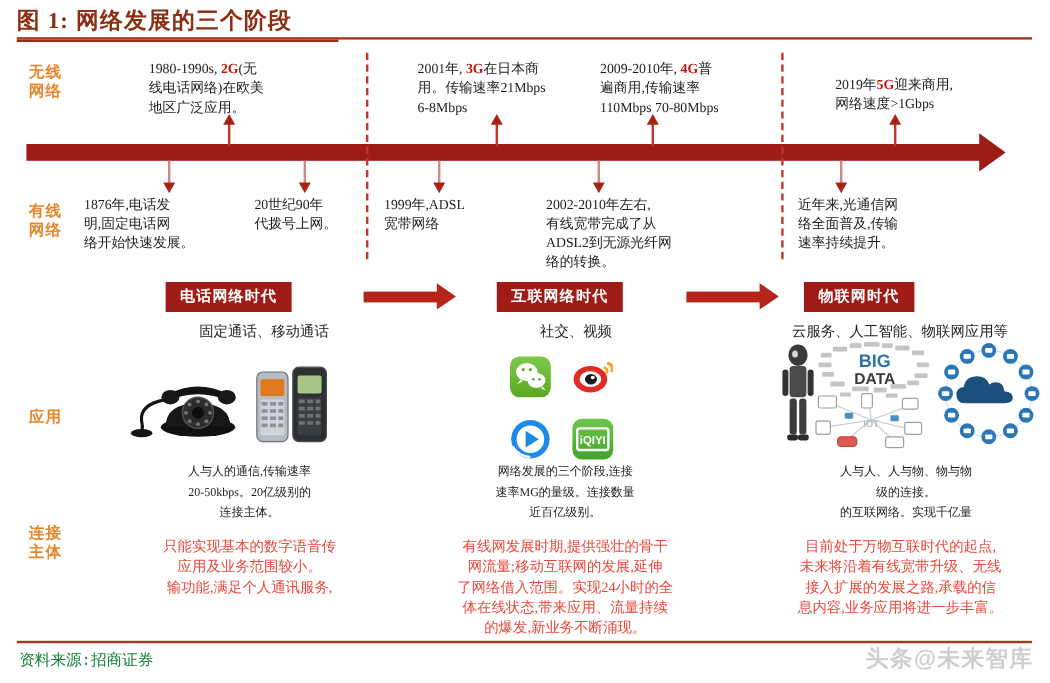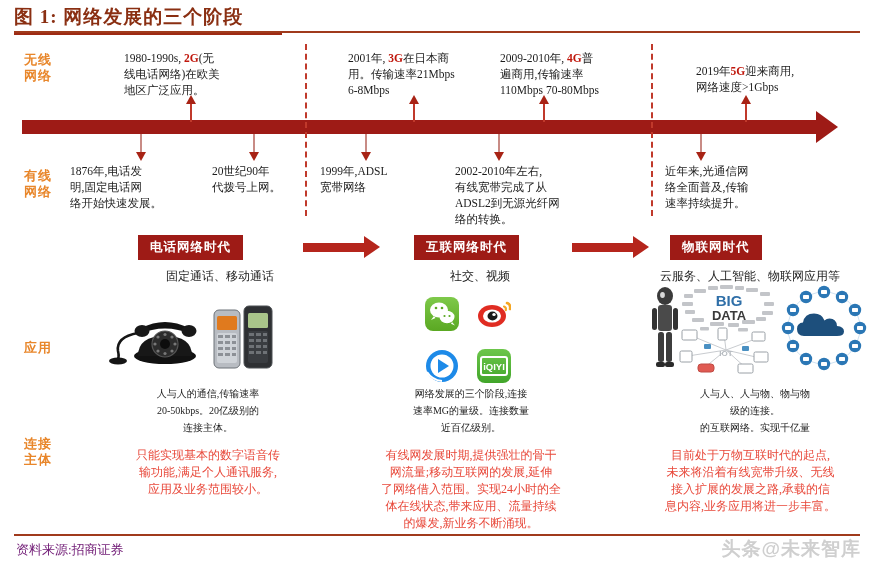--- a/index.html
+++ b/index.html
@@ -145,22 +145,22 @@
     text-align:center;
     font-family:"Liberation Serif","DejaVu Serif",serif;
   }
 
   
   .footer-rule{
     position:absolute;left:14px;top:534px;width:846px;height:2px;background:#a03a1c;
   }
   .footer-src{
     position:absolute;left:16px;top:541px;
-    font-size:13px;color:#701a75;
-    font-family:Liberation Serif, serif;
+    font-size:13px;color:#15803d;
+    font-family:Liberation Mono, monospace;
   }
   .watermark{
     position:absolute;right:14px;top:536px;
     font-size:19px;color:#cfcfcf;font-weight:bold;
     letter-spacing:1px;
     font-family:"Liberation Sans","DejaVu Sans",sans-serif;
     white-space:nowrap;
   }
 
   
@@ -506,22 +506,22 @@
 </div>
 
 <div class="app-cap" style="left:640px;top:385px;width:230px;">
   <div>人与人、人与物、物与物</div>
   <div>级的连接。</div>
   <div>的互联网络。实现千亿量</div>
 </div>
 
 <div class="subj-txt" style="left:88px;top:447px;width:240px;">
   <div>只能实现基本的数字语音传</div>
+  <div>应用及业务范围较小。</div>
   <div>输功能,满足个人通讯服务,</div>
-  <div>应用及业务范围较小。</div>
 </div>
 
 <div class="subj-txt" style="left:340px;top:447px;width:262px;">
   <div>有线网发展时期,提供强壮的骨干</div>
   <div>网流量;移动互联网的发展,延伸</div>
   <div>了网络借入范围。实现24小时的全</div>
   <div>体在线状态,带来应用、流量持续</div>
   <div>的爆发,新业务不断涌现。</div>
 </div>
 

